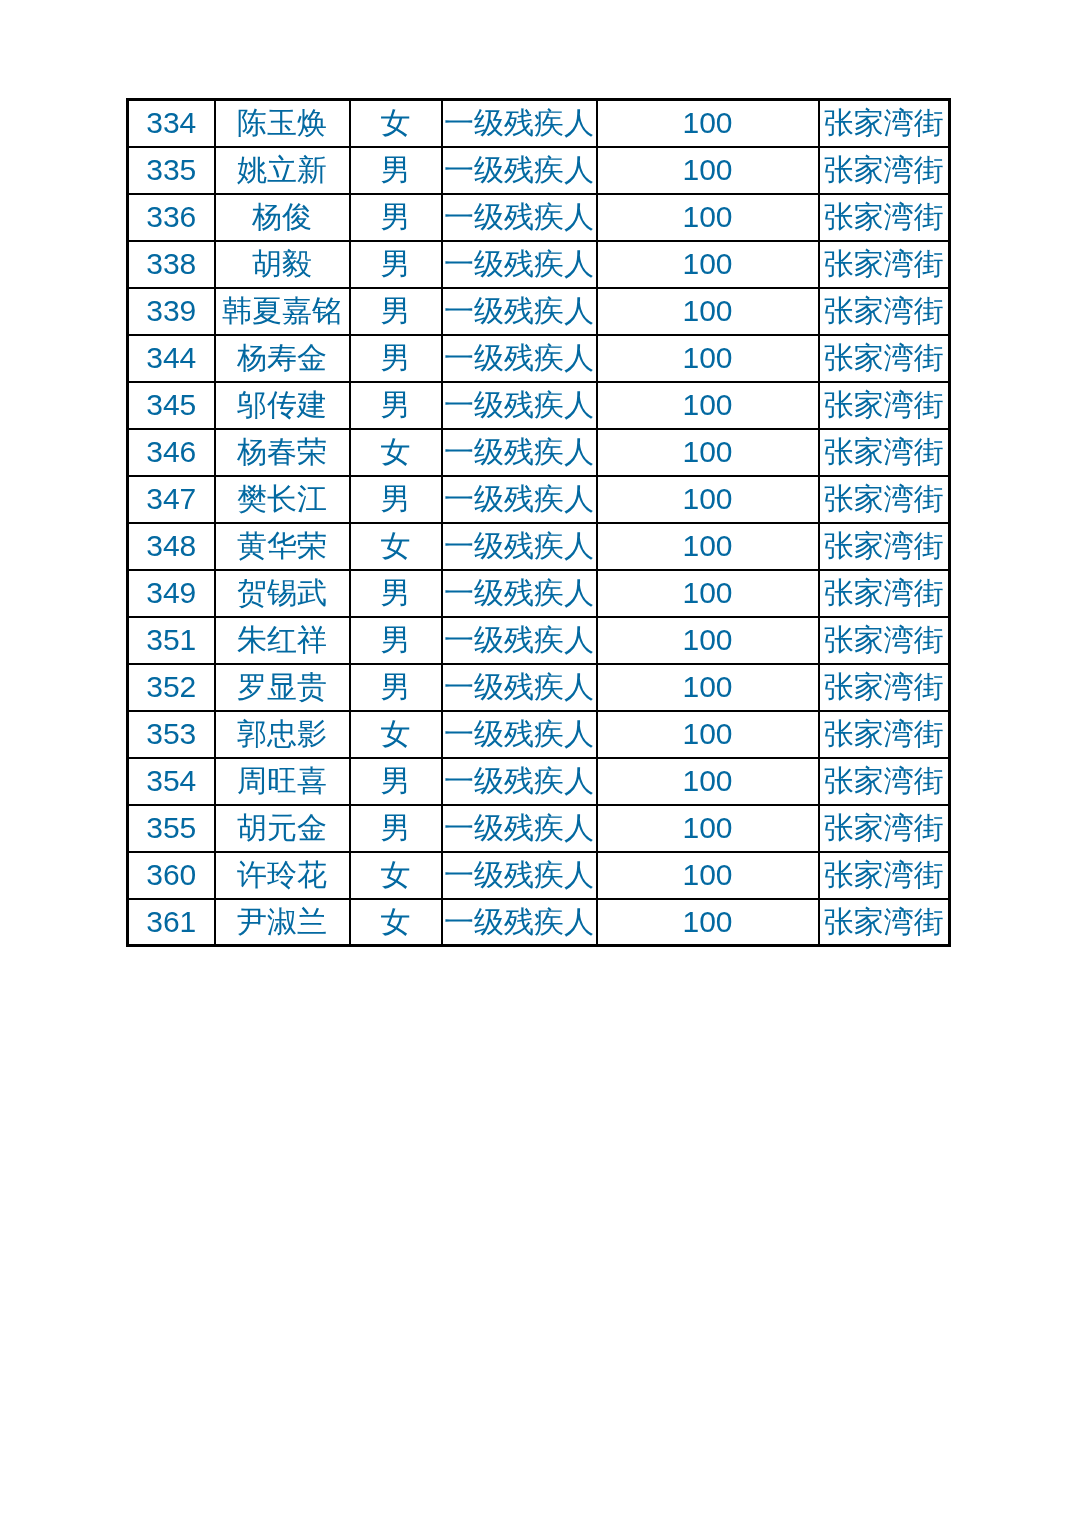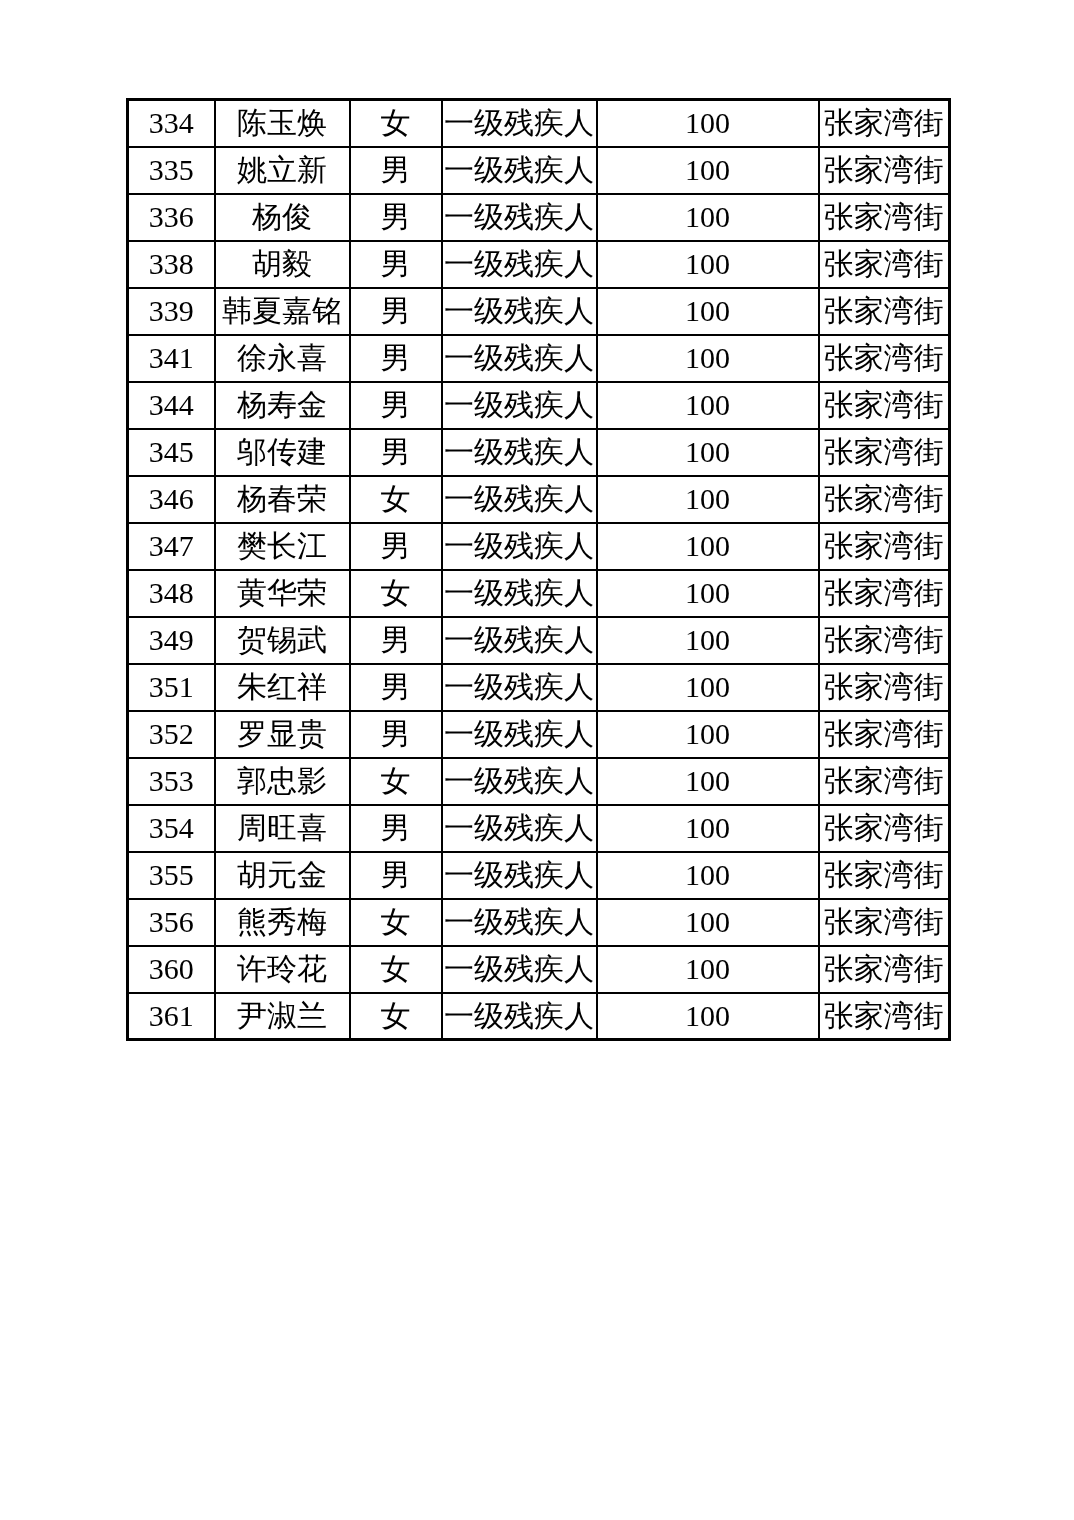--- a/index.html
+++ b/index.html
@@ -3,22 +3,22 @@
 <meta charset="utf-8">
 <style>
   * { margin: 0; padding: 0; box-sizing: border-box; }
   html, body { background: #e8e8e8; }
   .page {
     position: relative;
     width: 1074px;
     height: 1520px;
     background: #ffffff;
     margin: 0 auto;
-    font-family: Liberation Serif, serif;
-    color: #000000;
+    font-family: Liberation Sans, sans-serif;
+    color: #0369a1;
   }
   table.roster {
     position: absolute;
     left: 126px;
     top: 98px;
     width: 822px;
     border-collapse: collapse;
     table-layout: fixed;
   }
   table.roster td {
@@ -83,28 +83,20 @@
         </tr>
         <tr>
           <td class="cell-index">339</td>
           <td class="cell-name">韩夏嘉铭</td>
           <td class="cell-gender">男</td>
           <td class="cell-category">一级残疾人</td>
           <td class="cell-amount">100</td>
           <td class="cell-street">张家湾街</td>
         </tr>
         <tr>
-          <td class="cell-index">341</td>
-          <td class="cell-name">徐永喜</td>
-          <td class="cell-gender">男</td>
-          <td class="cell-category">一级残疾人</td>
-          <td class="cell-amount">100</td>
-          <td class="cell-street">张家湾街</td>
-        </tr>
-        <tr>
           <td class="cell-index">344</td>
           <td class="cell-name">杨寿金</td>
           <td class="cell-gender">男</td>
           <td class="cell-category">一级残疾人</td>
           <td class="cell-amount">100</td>
           <td class="cell-street">张家湾街</td>
         </tr>
         <tr>
           <td class="cell-index">345</td>
           <td class="cell-name">邬传建</td>
@@ -174,28 +166,20 @@
           <td class="cell-name">周旺喜</td>
           <td class="cell-gender">男</td>
           <td class="cell-category">一级残疾人</td>
           <td class="cell-amount">100</td>
           <td class="cell-street">张家湾街</td>
         </tr>
         <tr>
           <td class="cell-index">355</td>
           <td class="cell-name">胡元金</td>
           <td class="cell-gender">男</td>
-          <td class="cell-category">一级残疾人</td>
-          <td class="cell-amount">100</td>
-          <td class="cell-street">张家湾街</td>
-        </tr>
-        <tr>
-          <td class="cell-index">356</td>
-          <td class="cell-name">熊秀梅</td>
-          <td class="cell-gender">女</td>
           <td class="cell-category">一级残疾人</td>
           <td class="cell-amount">100</td>
           <td class="cell-street">张家湾街</td>
         </tr>
         <tr>
           <td class="cell-index">360</td>
           <td class="cell-name">许玲花</td>
           <td class="cell-gender">女</td>
           <td class="cell-category">一级残疾人</td>
           <td class="cell-amount">100</td>

